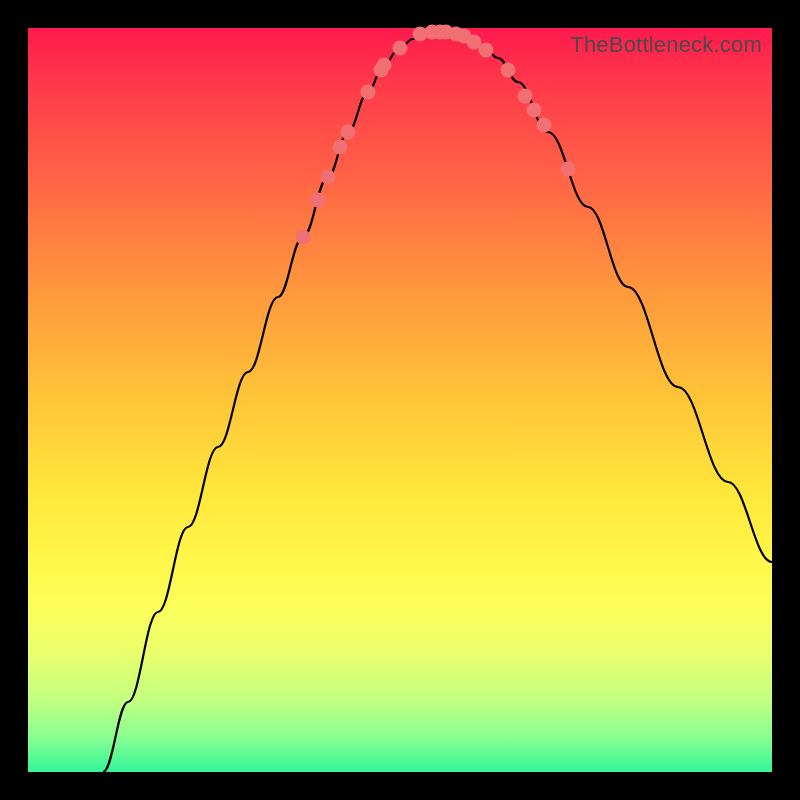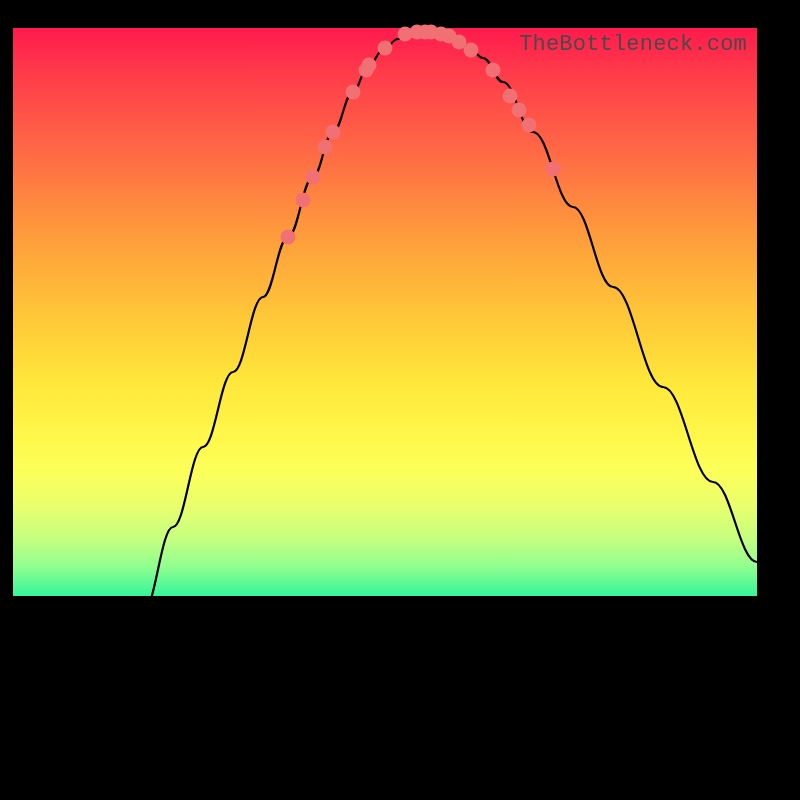--- a/index.html
+++ b/index.html
@@ -6,39 +6,38 @@
     margin: 0;
     padding: 0;
     width: 800px;
     height: 800px;
     background: #000;
     overflow: hidden;
     font-family: Arial, Helvetica, sans-serif;
   }
   .frame {
     position: absolute;
-    left: 13px;
+    left: 28px;
     top: 28px;
     width: 744px;
-    height: 568px;
+    height: 744px;
     background: linear-gradient(to bottom,
       #ff1a4d 0%,
       #ff3b4a 8%,
       #ff6a45 22%,
       #ff9a3c 36%,
       #ffc538 50%,
       #ffe63a 62%,
       #fff84a 72%,
       #fcff5a 78%,
       #eaff6c 84%,
       #c4ff80 90%,
       #8eff90 95%,
       #34f59a 100%
     );
-    font-family: Liberation Mono, monospace;
   }
   .watermark {
     position: absolute;
     top: 4px;
     right: 10px;
     color: #4a4a4a;
     font-size: 22px;
     font-weight: 500;
     letter-spacing: 0.2px;
     pointer-events: none;

